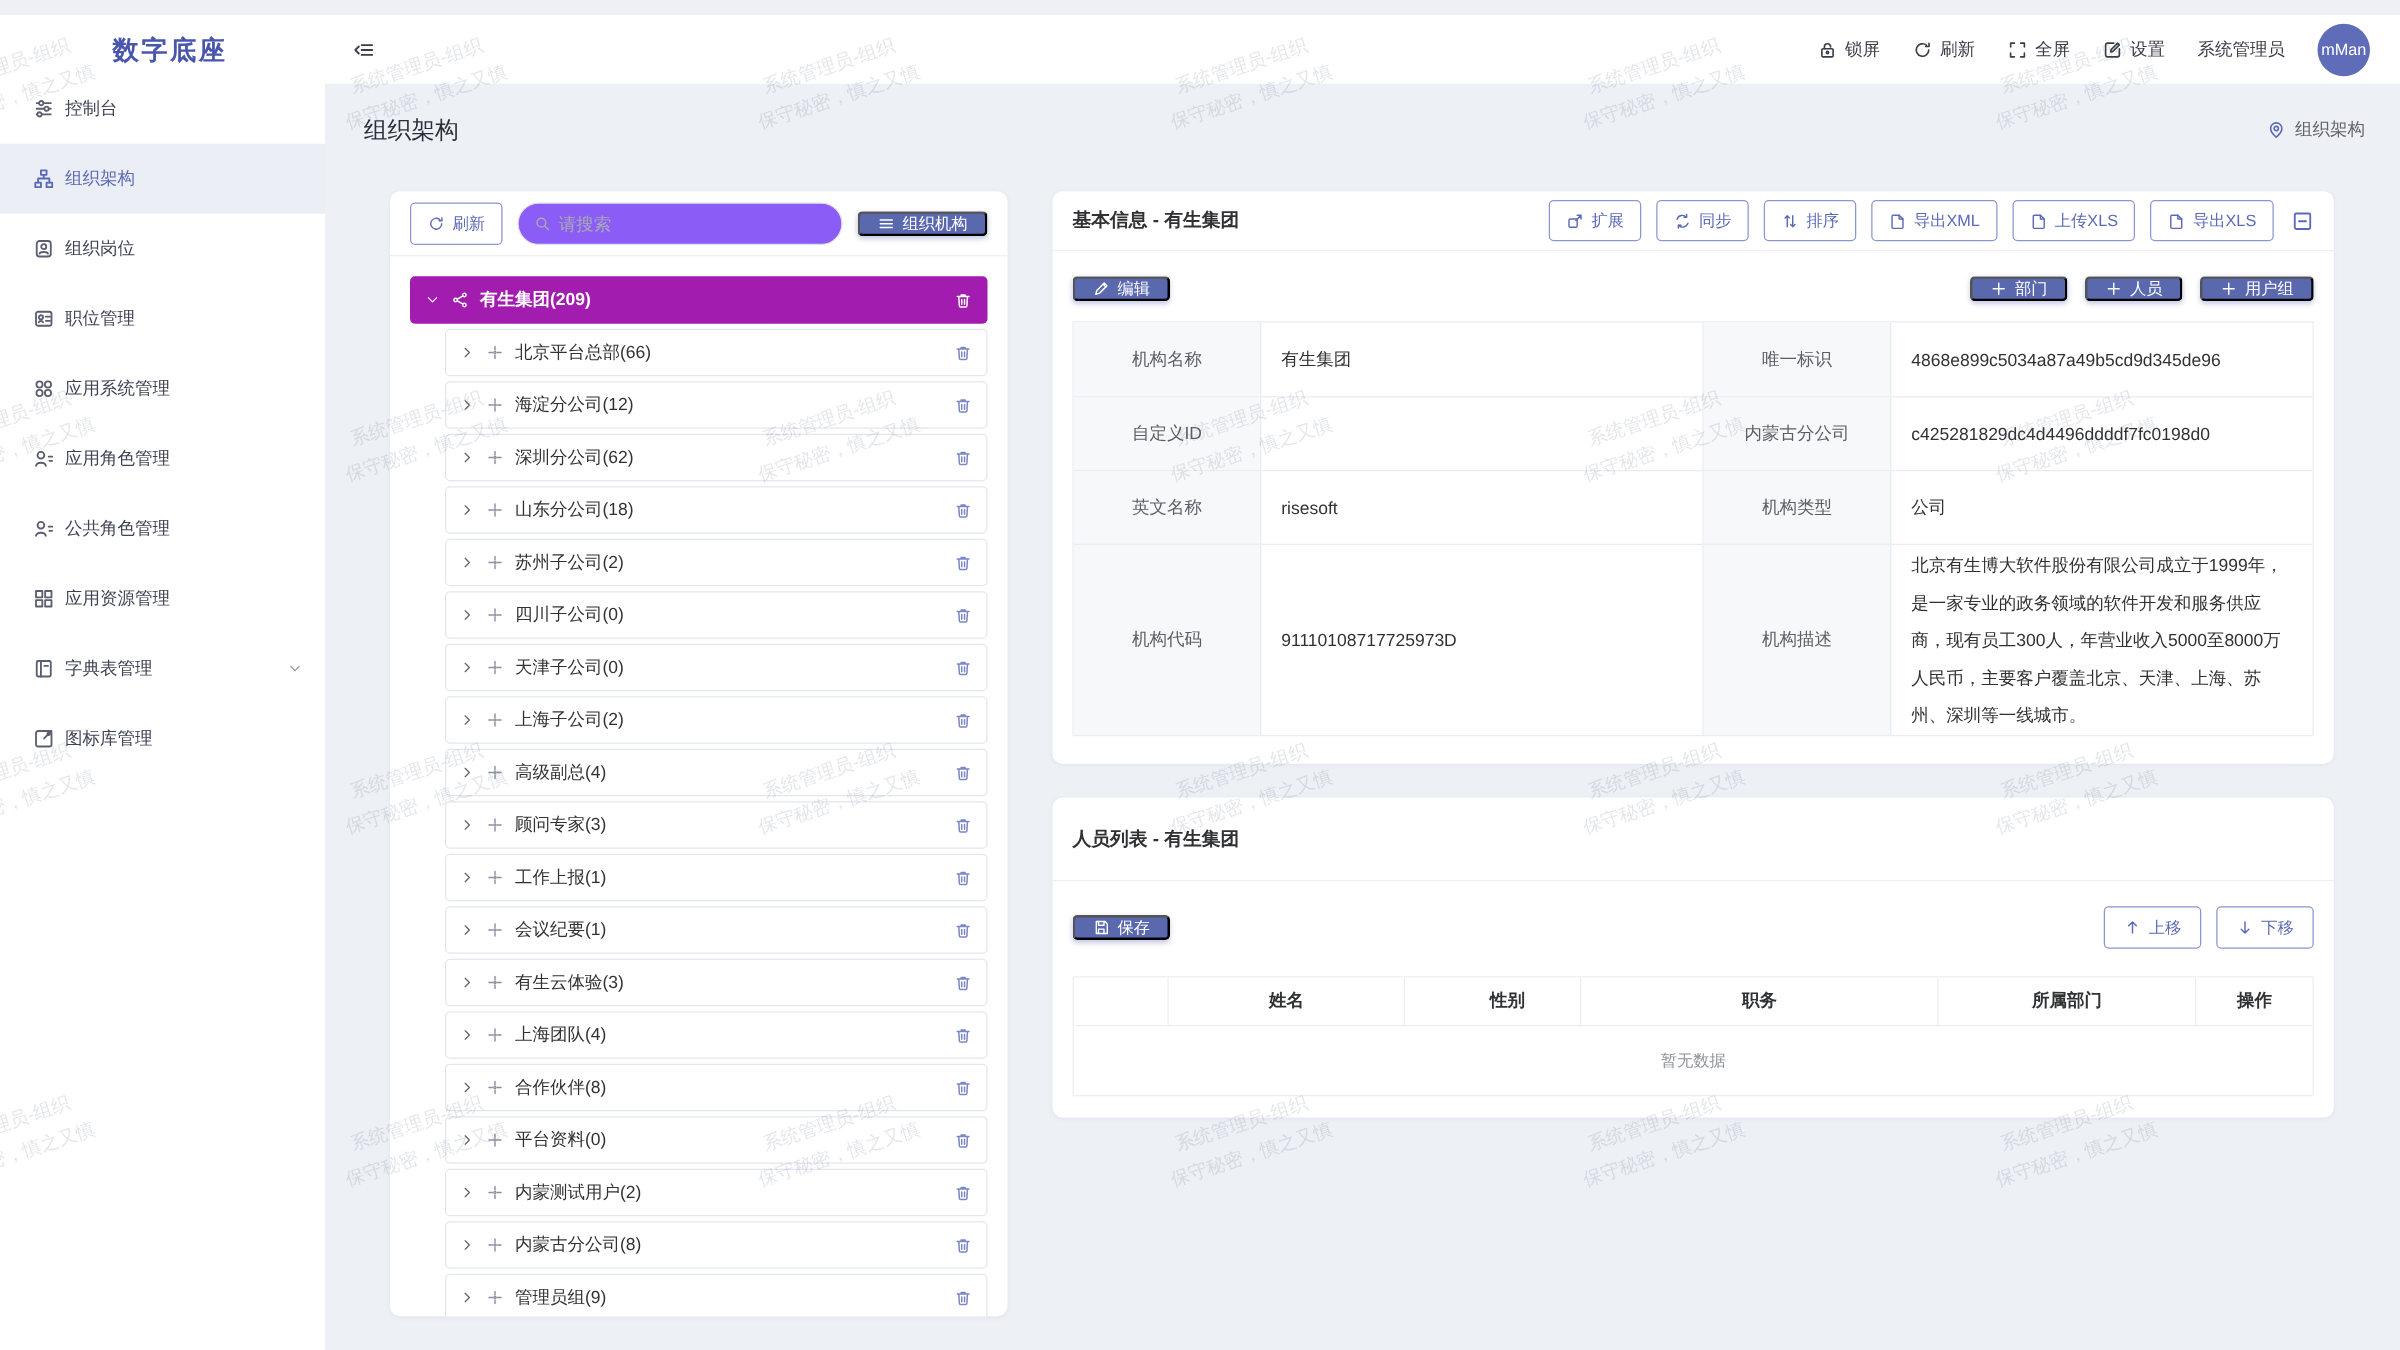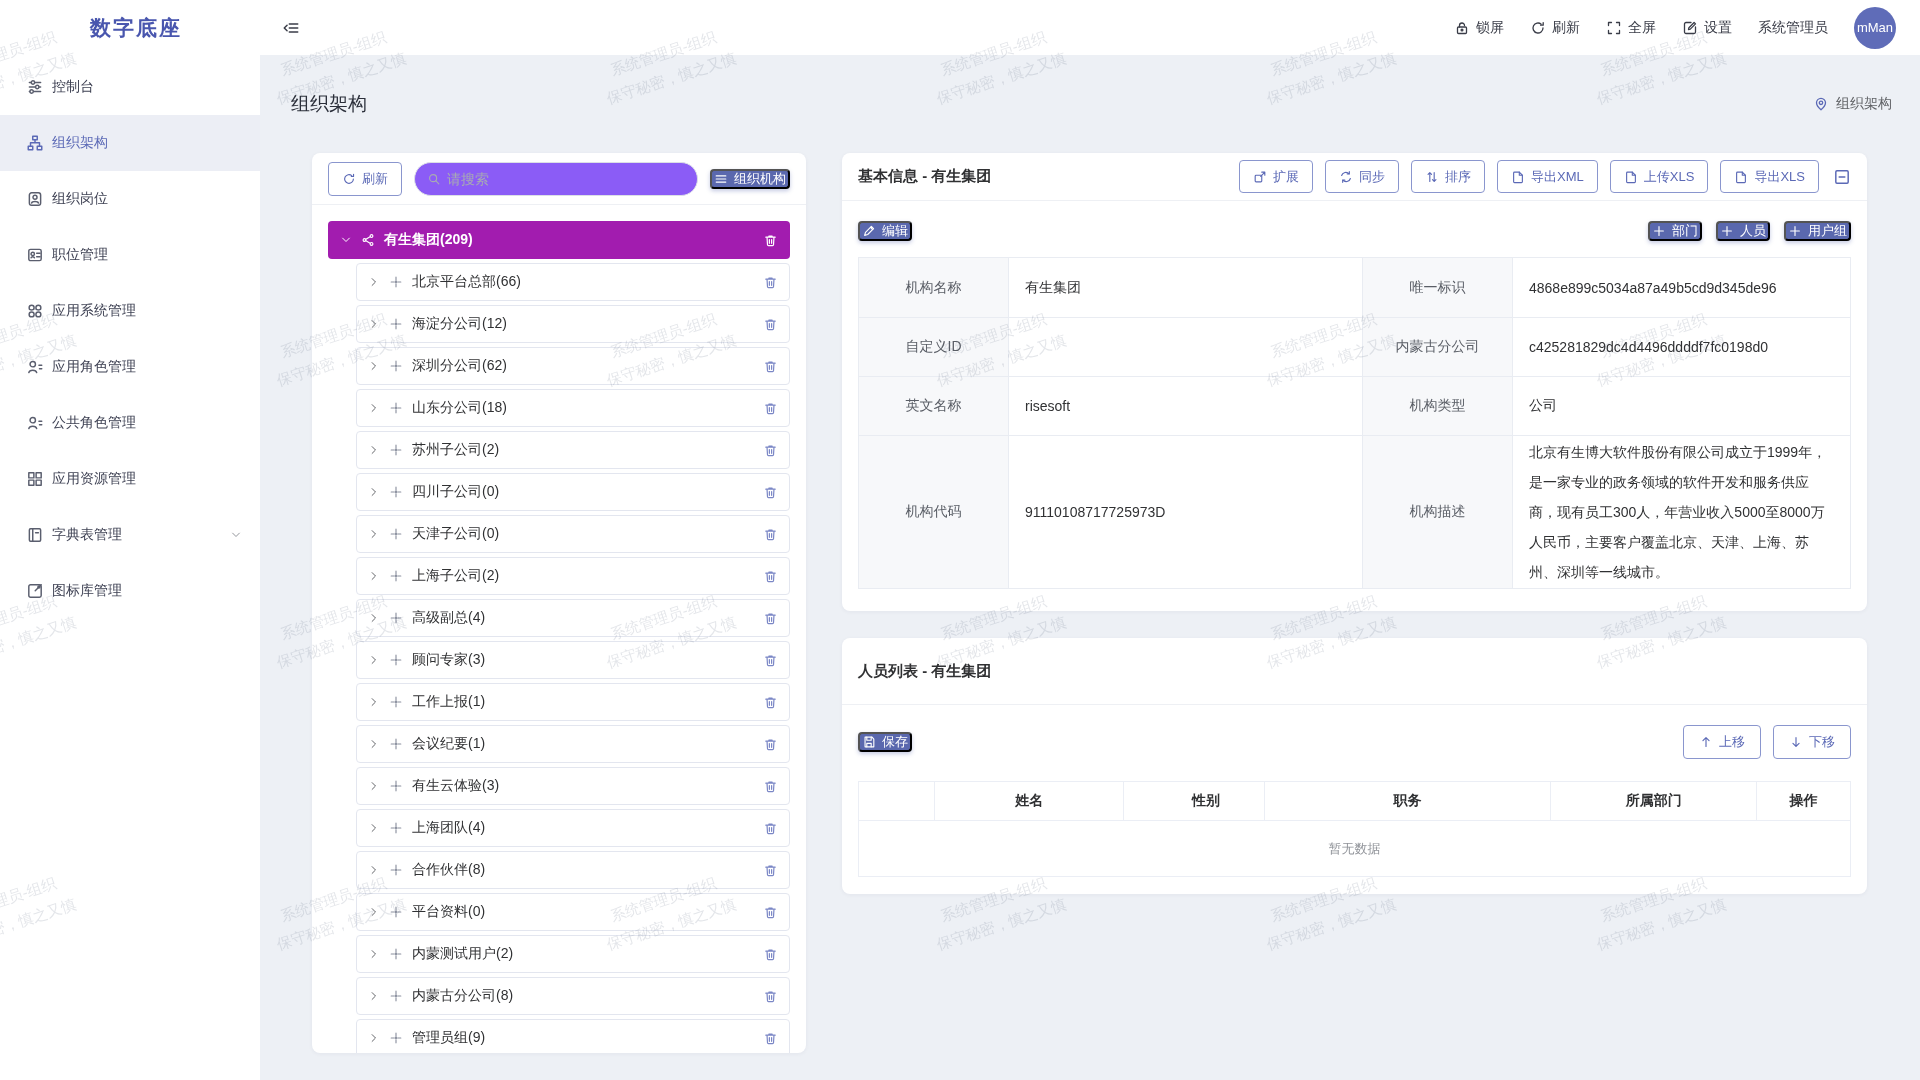--- a/index.html
+++ b/index.html
@@ -2,21 +2,21 @@
 <html><head>
 <meta charset="utf-8">
 <style>
   * { margin:0; padding:0; box-sizing:border-box; }
   html,body { width:1920px; height:1080px; overflow:hidden; }
   body { font-family:"Liberation Sans","DejaVu Sans",sans-serif; background:#EDF0F5; color:#303133; }
   .ic { display:inline-flex; align-items:center; justify-content:center; flex:none; }
   .ic svg { width:100%; height:100%; display:block; }
 
   
-  .topbar { position:fixed; top:0; left:0; right:0; height:55px; background:#fff; display:flex; align-items:center; z-index:5; }
+  .topbar { position:fixed; top:12px; left:0; right:0; height:55px; background:#fff; display:flex; align-items:center; z-index:5; }
   .logo { margin-left:90px; font-size:21px; font-weight:bold; color:#4956AE; letter-spacing:2px; width:130px; }
   .fold { position:absolute; left:282px; top:19px; width:18px; height:18px; color:#3A3D48; cursor:pointer; }
   .topbar-right { margin-left:auto; margin-right:24px; display:flex; align-items:center; gap:26px; }
   .tb-item { display:flex; align-items:center; gap:6px; font-size:14px; color:#3A3D48; cursor:pointer; }
   .tb-item .ic { width:16px; height:16px; }
   .avatar { width:42px; height:42px; border-radius:50%; background:#5F6CB8; color:#fff; font-size:13px; display:flex; align-items:center; justify-content:center; overflow:hidden; }
 
   
   .sidebar { position:fixed; top:55px; left:0; bottom:0; width:260px; background:#fff; z-index:4; padding-top:4px; }
   .side-item { height:56px; display:flex; align-items:center; padding:0 18px 0 26px; gap:8px; font-size:14px; color:#3F4254; cursor:pointer; }
@@ -29,21 +29,21 @@
   .content { position:absolute; left:260px; top:55px; right:0; bottom:0; background:#EDF0F5; overflow:hidden; }
   .page-head { height:98px; display:flex; align-items:center; justify-content:space-between; padding:0 28px 0 31px; }
   .page-title { font-size:19px; color:#2B2F3A; font-weight:500; }
   .breadcrumb { display:flex; align-items:center; gap:7px; font-size:14px; color:#606266; }
   .breadcrumb .ic { width:16px; height:16px; color:#5B69B6; }
   .main-cols { display:flex; gap:36px; padding:0 53px 0 52px; align-items:flex-start; }
 
   
   .btn-outline { display:inline-flex; align-items:center; justify-content:center; gap:6px; height:34px; padding:0 13px; border:1px solid #8A96CE; color:#5B69B6; background:#fff; border-radius:4px; font-size:13px; cursor:pointer; white-space:nowrap; }
   .btn-outline .ic { width:14px; height:14px; }
-  .btn-solid { display:inline-flex; align-items:center; justify-content:center; gap:6px; height:20px; padding:0 2px; background:#5A68AE; color:#fff; border-radius:4px; font-size:13px; cursor:pointer; white-space:nowrap; box-shadow:0 2px 4px rgba(90,104,174,.35); }
+  .btn-solid { display:inline-flex; align-items:center; justify-content:center; gap:6px; height:20px; padding:0 14px; background:#5A68AE; color:#fff; border-radius:4px; font-size:13px; cursor:pointer; white-space:nowrap; box-shadow:0 2px 4px rgba(90,104,174,.35); }
   .btn-solid .ic { width:14px; height:14px; }
 
   
   .tree-card { width:494px; flex:none; background:#fff; border-radius:8px; height:900px; overflow:hidden; box-shadow:0 1px 4px rgba(30,40,80,.05); }
   .tree-toolbar { display:flex; align-items:center; gap:12px; padding:8px 16px; border-bottom:1px solid #EEF0F4; height:52px; }
   .search-pill { flex:1; height:34px; border:1px solid #DCDFE6; border-radius:17px; display:flex; align-items:center; gap:6px; padding:0 12px; background:#8b5cf6; }
   .search-pill .ic { width:14px; height:14px; color:#A8ABB2; }
   .search-pill input { border:none; outline:none; width:100%; font-size:14px; color:#303133; background:transparent; font-family:inherit; }
   .search-pill input::placeholder { color:#A8ABB2; }
   .tree-body { padding:16px 16px 0; display:flex; flex-direction:column; gap:4px; }

